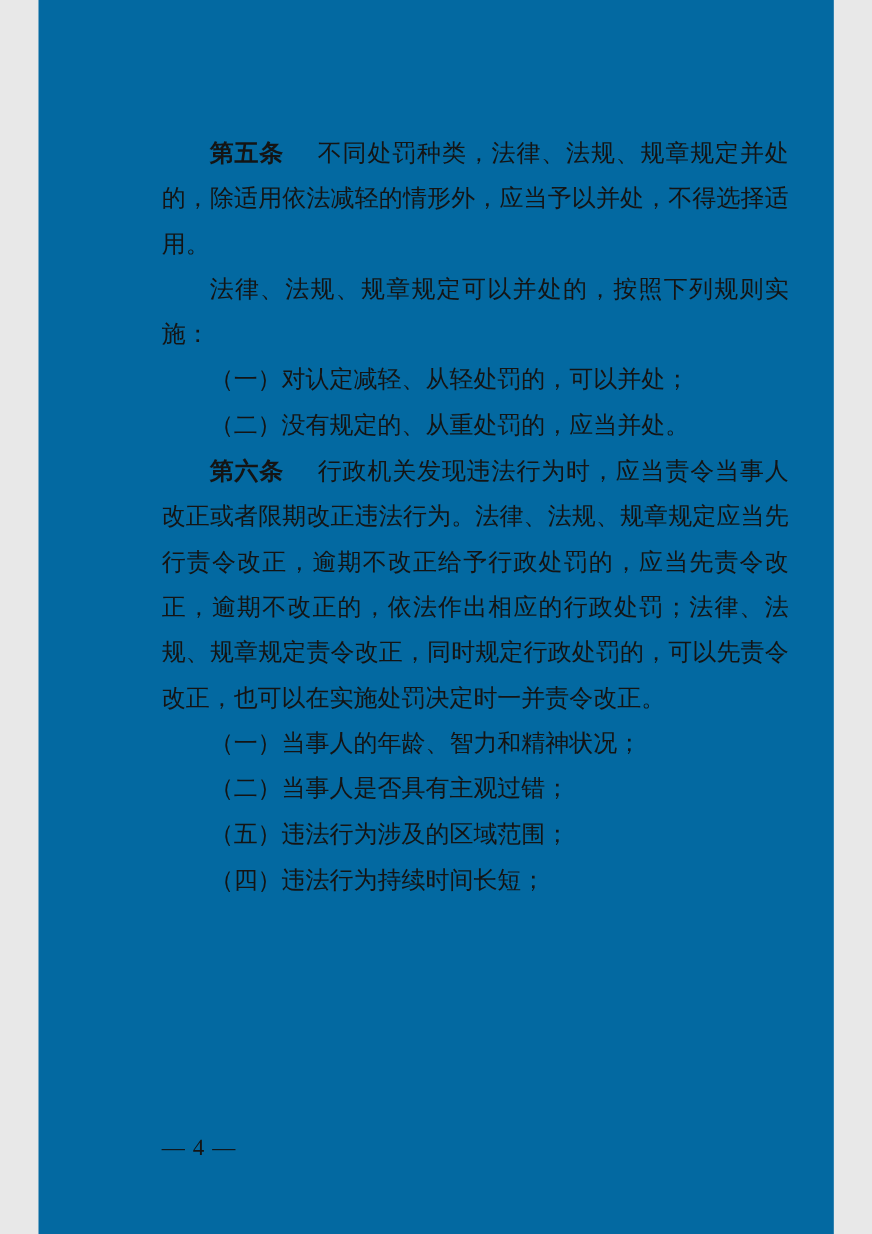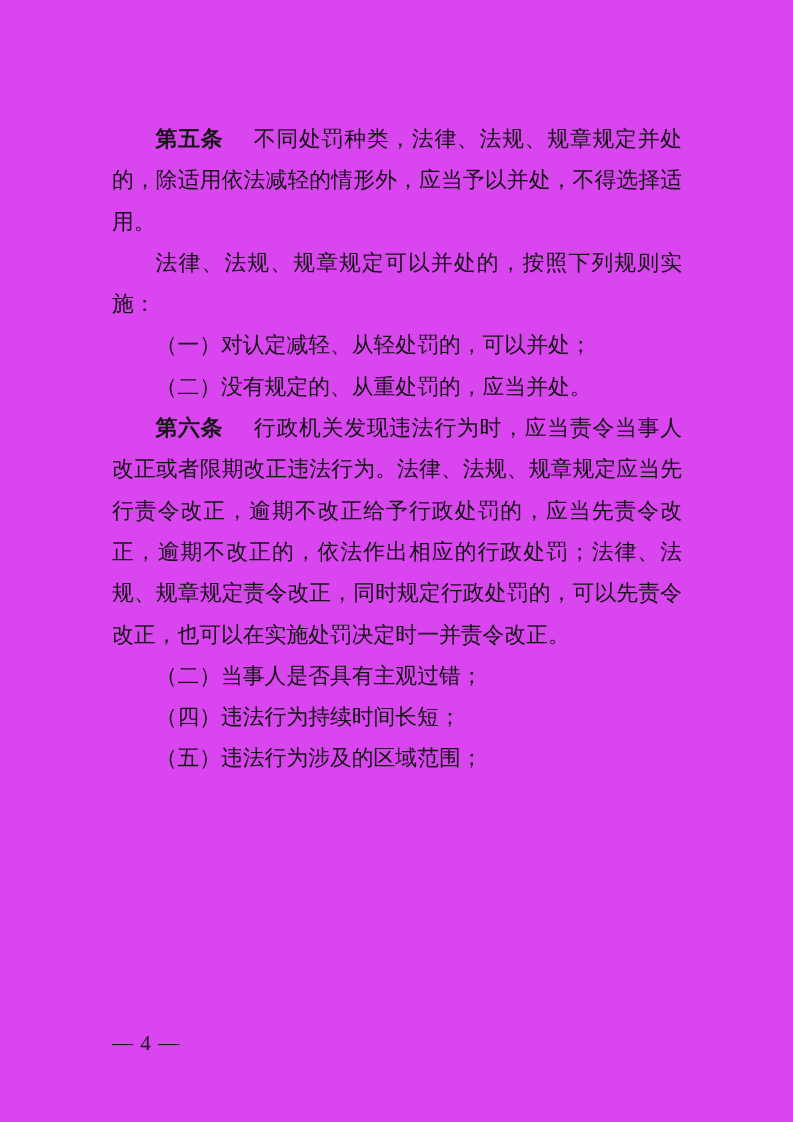--- a/index.html
+++ b/index.html
@@ -2,24 +2,24 @@
 <html><head>
 <meta charset="utf-8">
 <style>
   html, body {
     margin: 0;
     padding: 0;
     background: #e8e8e8;
   }
   .page {
     position: relative;
-    width: 793px;
+    width: 723px;
     height: 1122px;
     margin: 0 auto;
-    background: #d946ef;
+    background: #0369a1;
     overflow: hidden;
     font-family: "Liberation Serif", "DejaVu Serif", serif;
     color: #141414;
   }
   .content {
     position: absolute;
     left: 112px;
     top: 119px;
     width: 570px;
     font-size: 21.8px;
@@ -51,18 +51,19 @@
 </head>
 <body>
 
 <div class="page">
   <div class="content">
     <p><span class="article-label">第五条</span><span>不同处罚种类，法律、法规、规章规定并处的，除适用依法减轻的情形外，应当予以并处，不得选择适用。</span></p>
     <p><span class="article-label"></span><span>法律、法规、规章规定可以并处的，按照下列规则实施：</span></p>
     <p><span class="article-label"></span><span>（一）对认定减轻、从轻处罚的，可以并处；</span></p>
     <p><span class="article-label"></span><span>（二）没有规定的、从重处罚的，应当并处。</span></p>
     <p><span class="article-label">第六条</span><span>行政机关发现违法行为时，应当责令当事人改正或者限期改正违法行为。法律、法规、规章规定应当先行责令改正，逾期不改正给予行政处罚的，应当先责令改正，逾期不改正的，依法作出相应的行政处罚；法律、法规、规章规定责令改正，同时规定行政处罚的，可以先责令改正，也可以在实施处罚决定时一并责令改正。</span></p>
+    <p><span class="article-label"></span><span>（一）当事人的年龄、智力和精神状况；</span></p>
     <p><span class="article-label"></span><span>（二）当事人是否具有主观过错；</span></p>
+    <p><span class="article-label"></span><span>（五）违法行为涉及的区域范围；</span></p>
     <p><span class="article-label"></span><span>（四）违法行为持续时间长短；</span></p>
-    <p><span class="article-label"></span><span>（五）违法行为涉及的区域范围；</span></p>
   </div>
   <div class="page-number">— 4 —</div>
 </div>
 
 </body></html>

